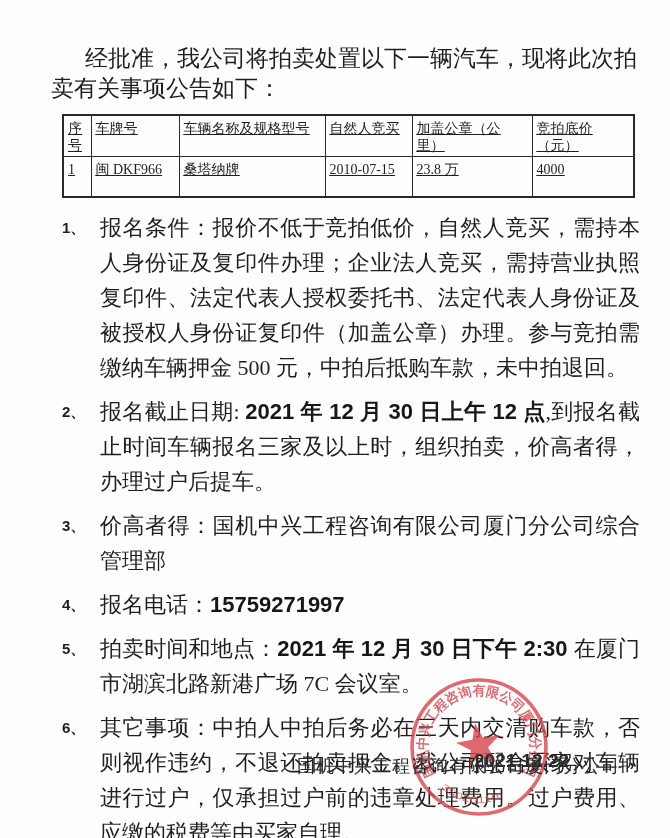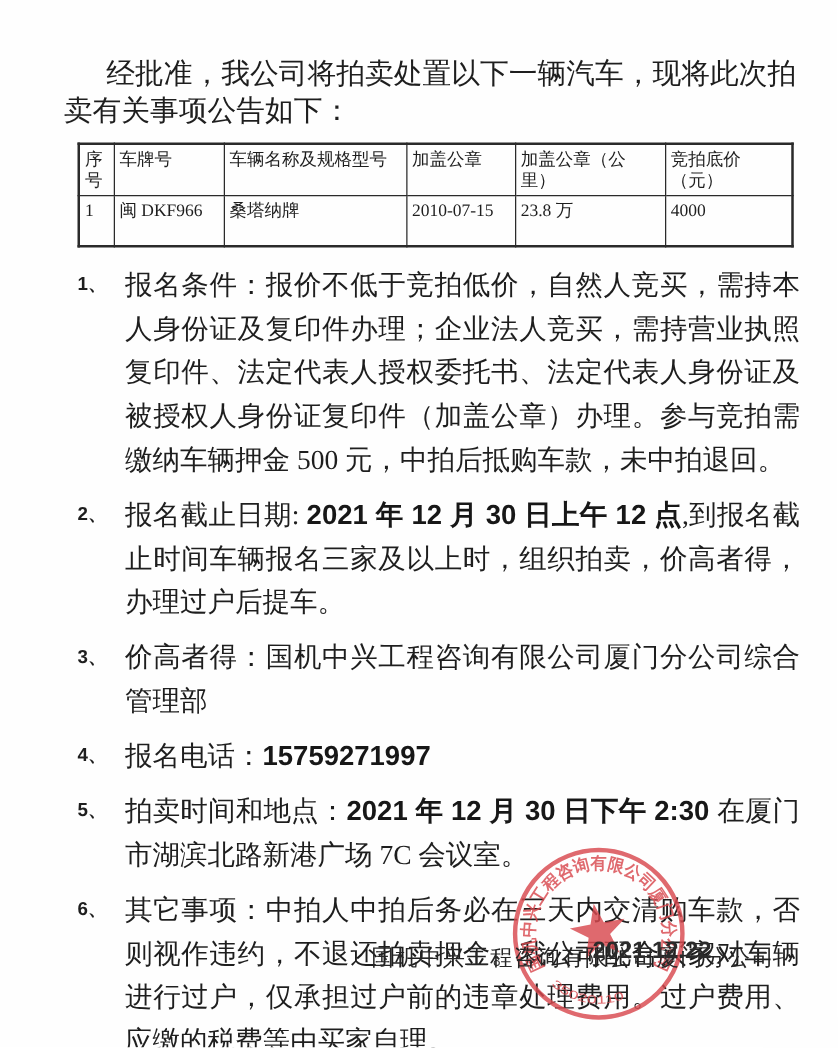--- a/index.html
+++ b/index.html
@@ -36,20 +36,21 @@
     margin-left: 62px;
     margin-top: 10px;
     border-collapse: collapse;
     table-layout: fixed;
     width: 571px;
     font-size: 14px;
     color: #1e1e1e;
   }
   table.vehicle, table.vehicle td, table.vehicle th {
     border: 1px solid #2a2a2a;
+    text-decoration: underline;
   }
   table.vehicle { border: 2px solid #2a2a2a; }
   table.vehicle th, table.vehicle td {
     font-weight: normal;
     vertical-align: top;
     padding: 4px 4px 2px 4px;
     text-align: left;
     height: 33px;
     line-height: 17px;
   }
@@ -122,21 +123,21 @@
         <col style="width:146px">
       <col style="width:87px">
         <col style="width:120px">
         <col style="width:102px">
     </colgroup>
     <thead>
       <tr>
         <th class="c-center">序号</th>
         <th>车牌号</th>
         <th>车辆名称及规格型号</th>
-        <th>加盖公章</th>
+        <th>自然人竞买</th>
         <th class="c-center">加盖公章（公里）</th>
         <th class="c-center">竞拍底价（元）</th>
       </tr>
     </thead>
     <tbody>
       <tr>
         <td class="c-center">1</td>
         <td>闽 DKF966</td>
         <td>桑塔纳牌</td>
         <td>2010-07-15</td>

